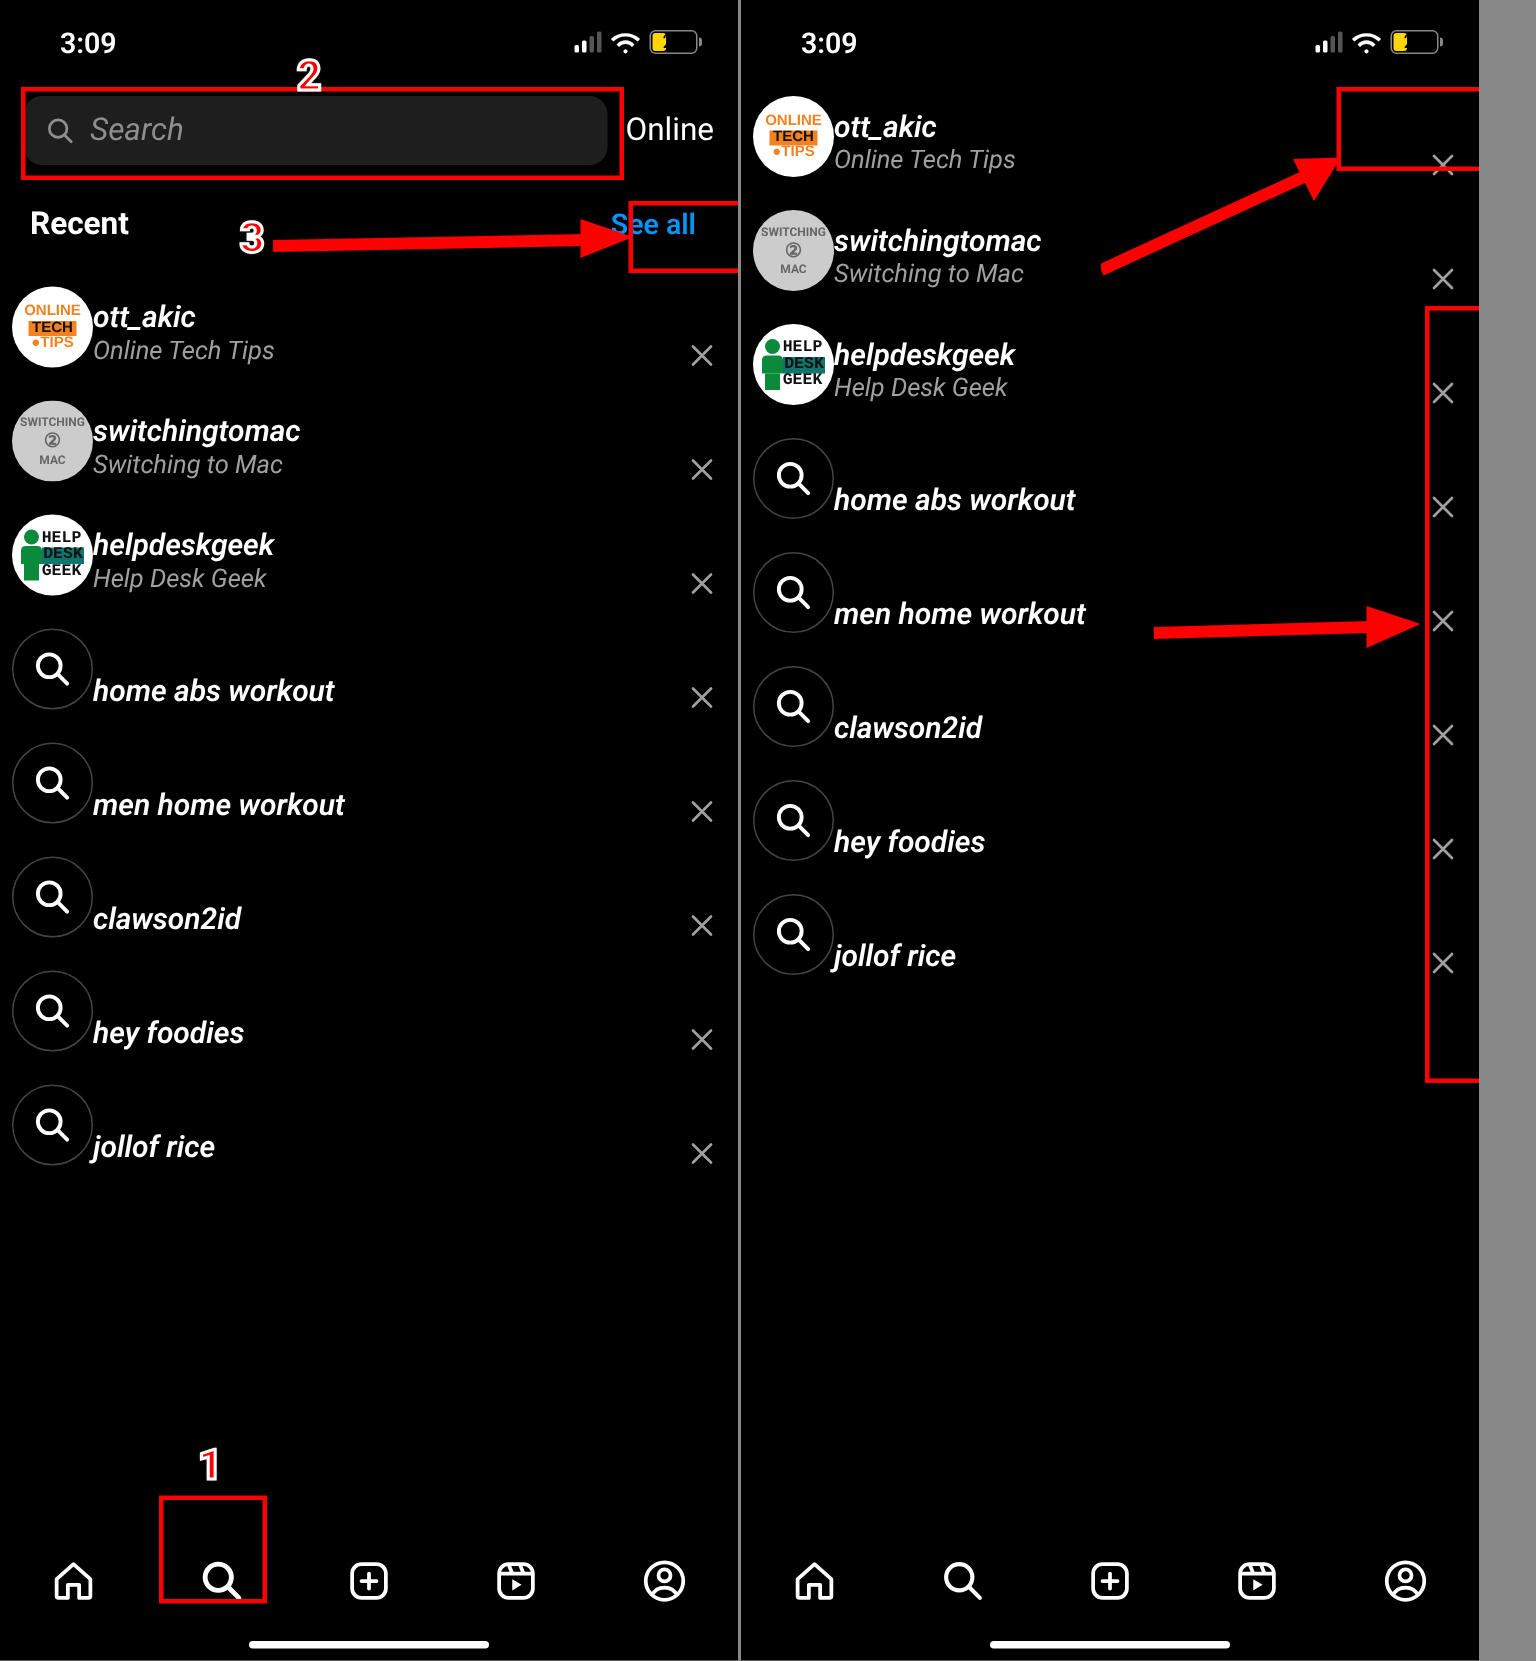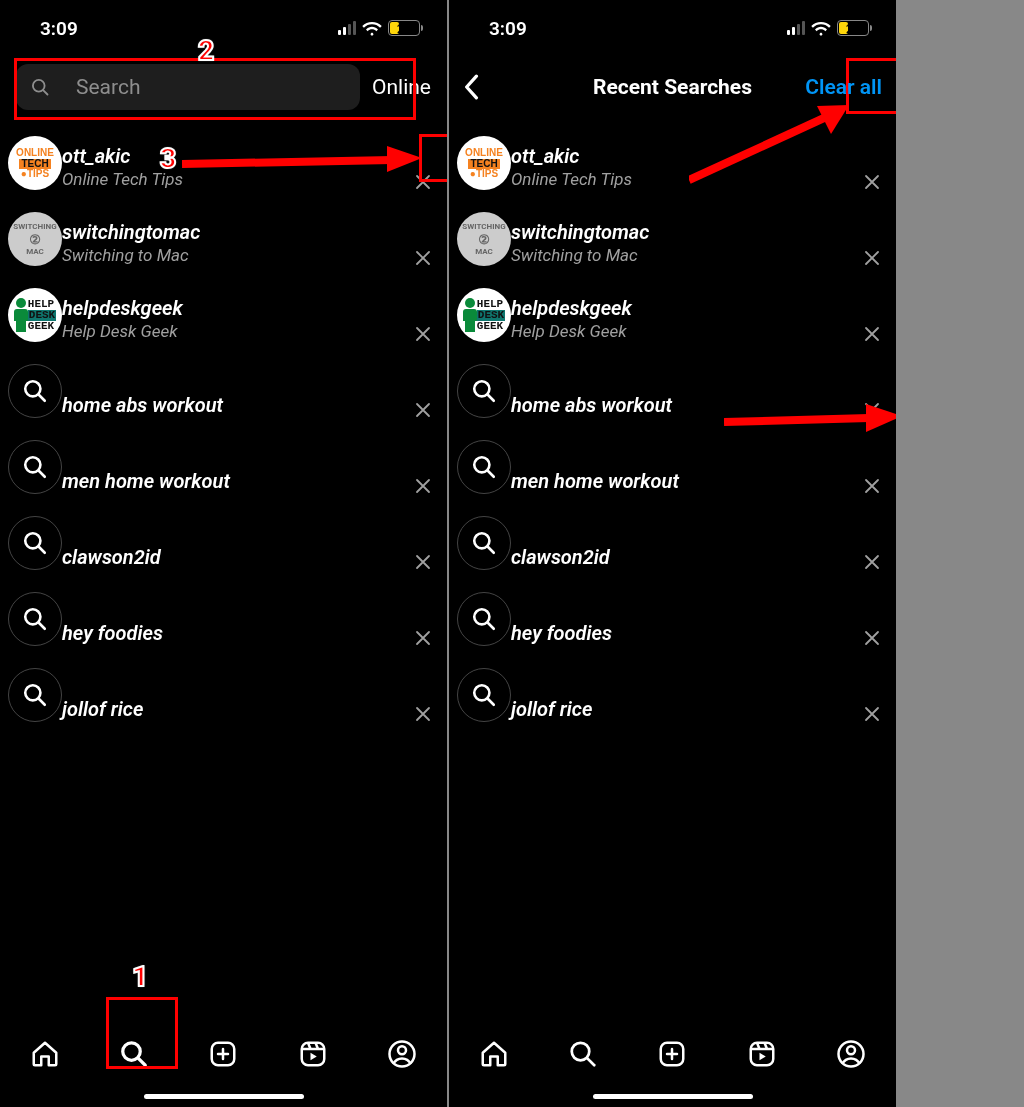--- a/index.html
+++ b/index.html
@@ -5,21 +5,21 @@
   * { box-sizing: border-box; margin: 0; padding: 0; }
   body {
     background: #888;
     font-family: -apple-system, BlinkMacSystemFont, "Segoe UI", Roboto, Helvetica, Arial, sans-serif;
     width: 1024px;
     height: 1107px;
     display: flex;
     position: relative;
   }
   .phone {
-    width: 447px;
+    width: 492px;
     height: 1107px;
     background: #000;
     position: relative;
     color: #fff;
     overflow: hidden;
   }
   .phone + .phone { margin-left: 2px; }
 
   
   .status-bar {
@@ -54,24 +54,25 @@
   .battery-text{ position:relative; z-index:1; }
 
   
   .search-header {
     display:flex; align-items:center; gap:12px;
     padding: 16px 16px 10px 16px;
   }
   .search-pill {
     flex:1; height:46px;
     background:#1e1e1e; border-radius:12px;
-    display:flex; align-items:center; gap:26px;
+    display:flex; align-items:center; gap:10px;
     padding: 0 14px;
     color:#8e8e8e;
     font-size:21px;
+    font-style:italic;
   }
   .cancel-btn { font-size:21px; color:#fff; }
 
   
   .section-header {
     display:flex; justify-content:space-between; align-items:center;
     padding: 14px 20px 10px 20px;
   }
   .section-title { font-size:21px; font-weight:700; }
   .see-all { font-size:19px; color:#0095f6; font-weight:600; padding:4px 8px; }
@@ -199,20 +200,24 @@
     <div class="search-pill">
       <svg width="20" height="20" viewBox="0 0 24 24">
           <circle cx="10.5" cy="10.5" r="7" fill="none" stroke="#8e8e8e" stroke-width="2.2"></circle>
           <line x1="16" y1="16" x2="21" y2="21" stroke="#8e8e8e" stroke-width="2.2" stroke-linecap="round"></line>
         </svg>
       <span>Search</span>
     </div>
     <span class="cancel-btn">Online</span>
   </div>
 
+  <div class="section-header">
+    <span class="section-title">Recent</span>
+    <span class="see-all">See all</span>
+  </div>
 
   <div class="list">
 
     <div class="row">
       <div class="avatar">
         <div class="av-ott"><div class="l1">ONLINE</div><div class="l2">TECH</div><div class="l3">●TIPS</div></div>
       </div>
       <div class="row-text">
         <div class="row-title">ott_akic</div>
         <div class="row-sub">Online Tech Tips</div>
@@ -424,29 +429,20 @@
       <div class="battery">
         <div class="battery-body">
             <div class="battery-fill" style="width:30%"></div>
             <span class="battery-text">25</span>
           </div>
         <div class="battery-tip"></div>
       </div>
     </div>
   </div>
 
-  <div class="page-header">
-    <div class="back-chevron">
-      <svg width="16" height="26" viewBox="0 0 14 24">
-          <path d="M12 2L3 12l9 10" fill="none" stroke="#fff" stroke-width="3" stroke-linecap="round" stroke-linejoin="round"></path>
-        </svg>
-    </div>
-    <div class="page-title">Recent Searches</div>
-    <span class="clear-all">Clear all</span>
-  </div>
 
   <div class="list">
     <div class="row">
       <div class="avatar">
           <div class="av-ott"><div class="l1">ONLINE</div><div class="l2">TECH</div><div class="l3">●TIPS</div></div>
         </div>
       <div class="row-text">
           <div class="row-title">ott_akic</div>
           <div class="row-sub">Online Tech Tips</div>
         </div>

